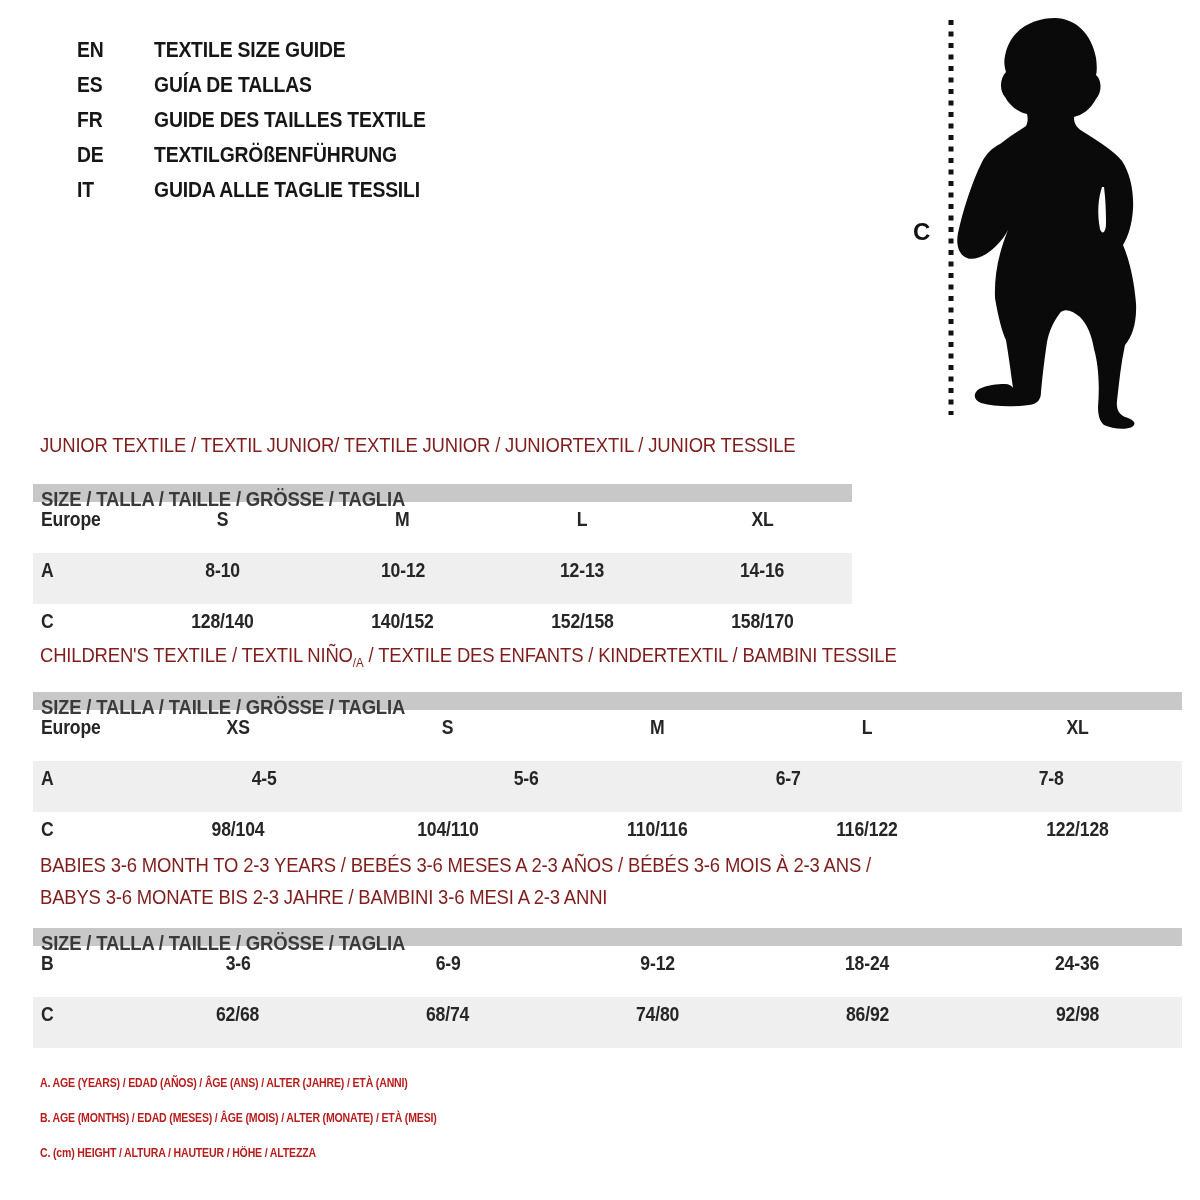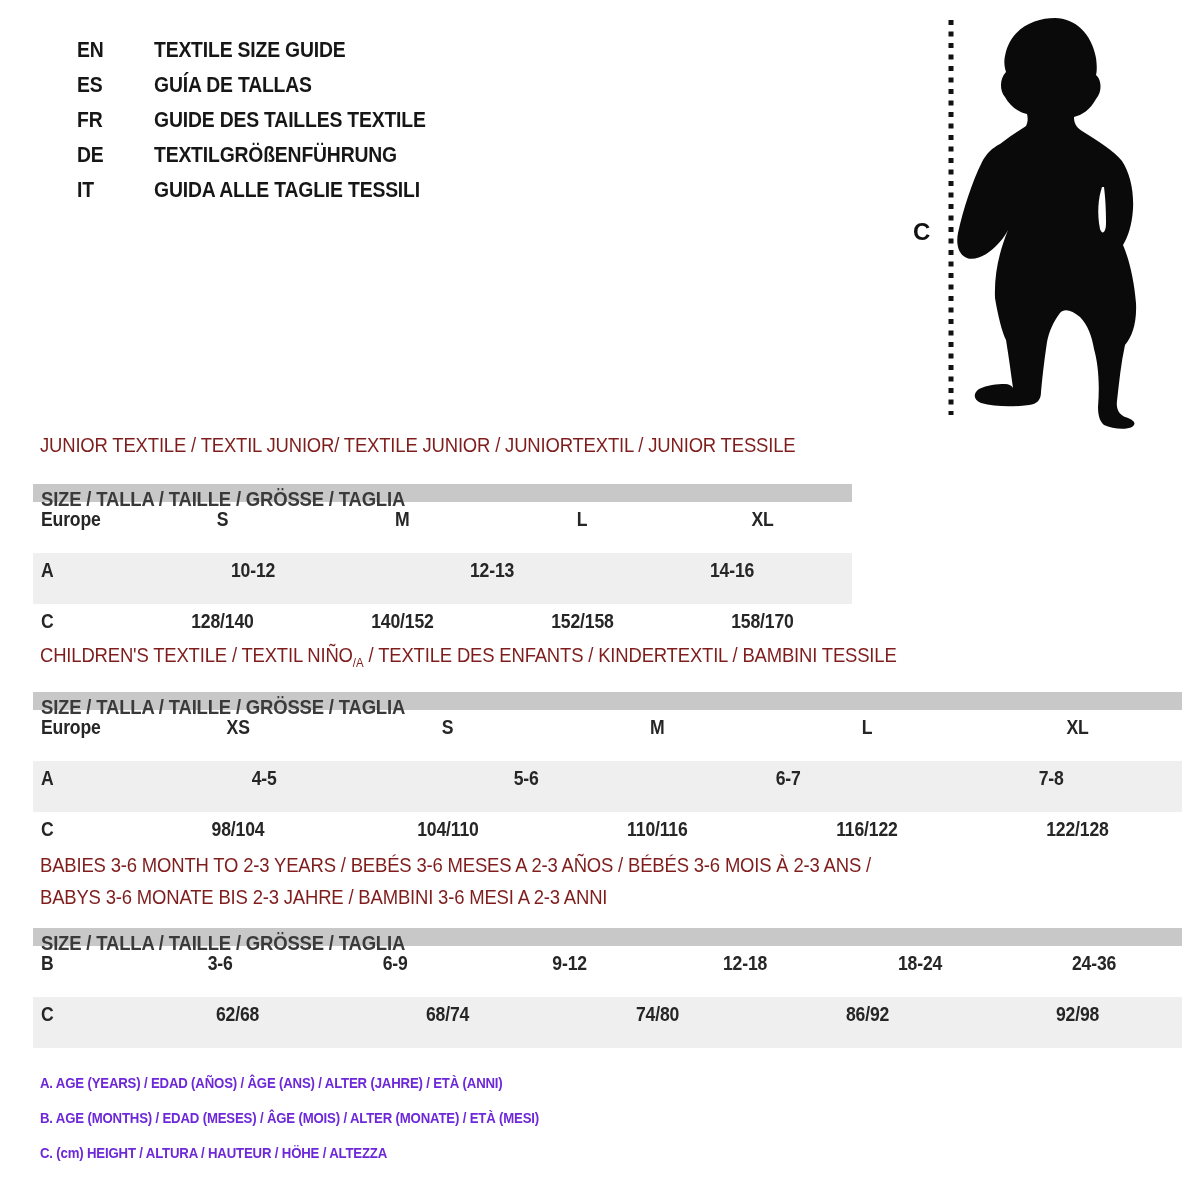--- a/index.html
+++ b/index.html
@@ -32,21 +32,21 @@
   .tbl-header {
     background:#c8c8c8; height:18px; line-height:29px;
     padding-left:8px; font-size:21px; font-weight:bold; color:#3a3a3a;
   }
   .tbl-row { display:flex; height:51px; line-height:34px; font-size:20px; font-weight:bold; color:#262626; }
   .tbl-row.stripe { background:#efefef; }
   .tbl-label { width:100px; flex:0 0 100px; padding-left:8px; box-sizing:border-box; }
   .tbl-cell { flex:1; text-align:center; }
 
   
-  .legend-line { position:absolute; left:40px; font-size:15px; font-weight:bold; color:#6d28d9; line-height:24px;text-decoration:underline; }
+  .legend-line { position:absolute; left:40px; font-size:12px; font-weight:bold; color:#b91c1c; line-height:24px;text-decoration:underline; }
 </style>
 </head>
 <body>
 
 <div>
   <div class="lang-row" style="top:38px">
     <span class="lang-code"><span class="cond">EN</span></span>
     <span class="cond">TEXTILE SIZE GUIDE</span>
   </div>
   <div class="lang-row" style="top:73px">
@@ -124,20 +124,21 @@
   </div>
   <div class="tbl-row">
     <span class="tbl-label"><span class="cond">Europe</span></span>
     <span class="tbl-cell"><span class="cond cond-c">S</span></span>
     <span class="tbl-cell"><span class="cond cond-c">M</span></span>
     <span class="tbl-cell"><span class="cond cond-c">L</span></span>
     <span class="tbl-cell"><span class="cond cond-c">XL</span></span>
   </div>
   <div class="tbl-row stripe">
     <span class="tbl-label"><span class="cond">A</span></span>
+    <span class="tbl-cell"><span class="cond cond-c">8-10</span></span>
     <span class="tbl-cell"><span class="cond cond-c">10-12</span></span>
     <span class="tbl-cell"><span class="cond cond-c">12-13</span></span>
     <span class="tbl-cell"><span class="cond cond-c">14-16</span></span>
   </div>
   <div class="tbl-row">
     <span class="tbl-label"><span class="cond">C</span></span>
     <span class="tbl-cell"><span class="cond cond-c">128/140</span></span>
     <span class="tbl-cell"><span class="cond cond-c">140/152</span></span>
     <span class="tbl-cell"><span class="cond cond-c">152/158</span></span>
     <span class="tbl-cell"><span class="cond cond-c">158/170</span></span>
@@ -184,21 +185,20 @@
 </div>
 <div class="tbl" style="left:33px; top:928px; width:1149px;">
   <div class="tbl-header">
     <span class="cond">SIZE / TALLA / TAILLE / GRÖSSE / TAGLIA</span>
   </div>
   <div class="tbl-row">
     <span class="tbl-label"><span class="cond">B</span></span>
     <span class="tbl-cell"><span class="cond cond-c">3-6</span></span>
     <span class="tbl-cell"><span class="cond cond-c">6-9</span></span>
     <span class="tbl-cell"><span class="cond cond-c">9-12</span></span>
-    <span class="tbl-cell"><span class="cond cond-c">12-18</span></span>
     <span class="tbl-cell"><span class="cond cond-c">18-24</span></span>
     <span class="tbl-cell"><span class="cond cond-c">24-36</span></span>
   </div>
   <div class="tbl-row stripe">
     <span class="tbl-label"><span class="cond">C</span></span>
     <span class="tbl-cell"><span class="cond cond-c">62/68</span></span>
     <span class="tbl-cell"><span class="cond cond-c">68/74</span></span>
     <span class="tbl-cell"><span class="cond cond-c">74/80</span></span>
     <span class="tbl-cell"><span class="cond cond-c">86/92</span></span>
     <span class="tbl-cell"><span class="cond cond-c">92/98</span></span>

